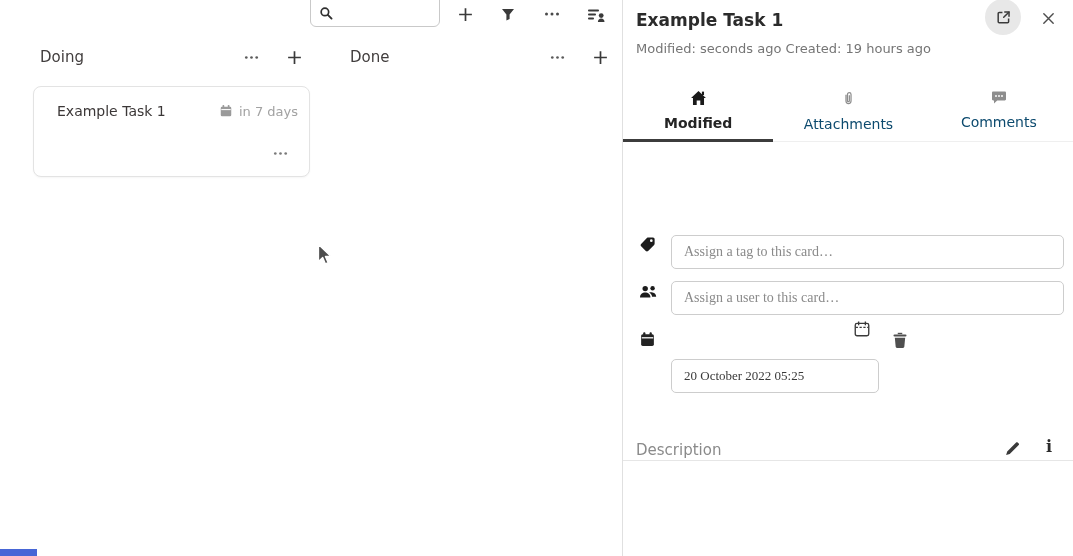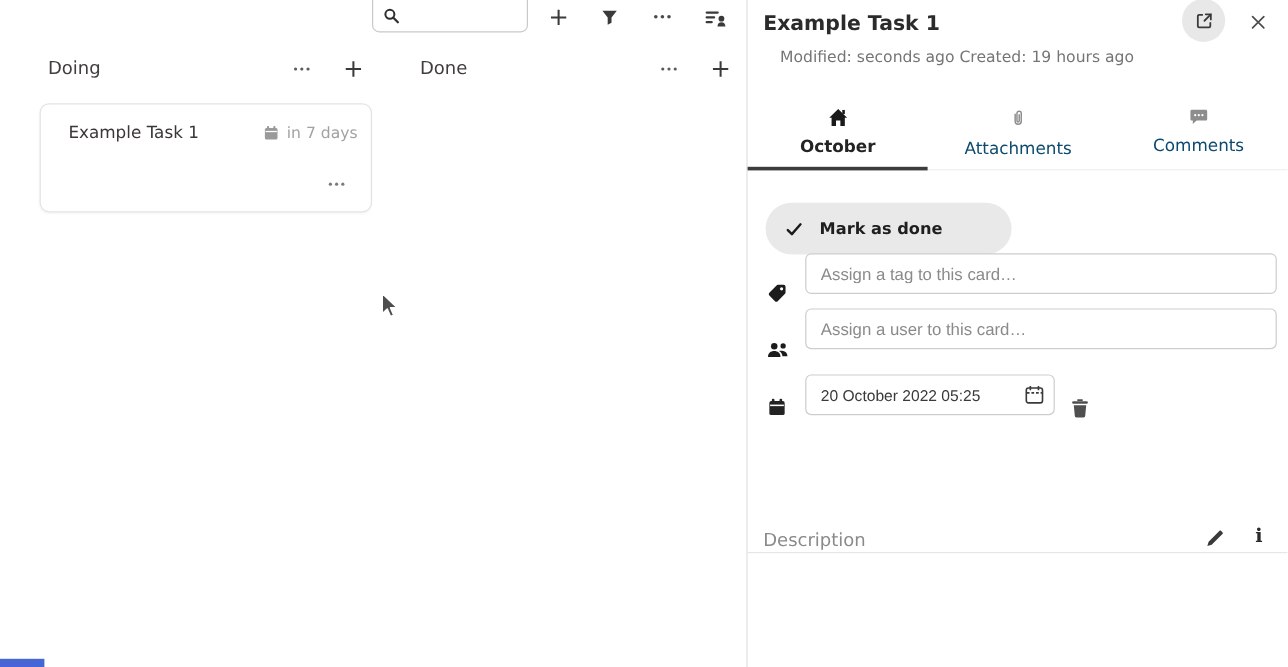--- a/index.html
+++ b/index.html
@@ -55,21 +55,21 @@
   .card-title { font-size:14px; color:#3b3737; }
   .card-due { margin-left:auto; display:flex; align-items:center; gap:6px; color:#a2a2a2; font-size:13px; }
   .card-row2 { margin-top:auto; display:flex; justify-content:flex-end; padding-right:5px; }
 
   
   .panel {
     position:absolute; left:622px; top:0; width:451px; height:556px;
     border-left:1px solid #e0e0e0; background:#fff;
   }
   .panel-title { position:absolute; left:13px; top:10px; font-size:17px; font-weight:bold; color:#2b2b2b; }
-  .panel-meta  { position:absolute; left:27px; top:41px; font-size:13px; color:#757575; }
+  .panel-meta  { position:absolute; left:13px; top:41px; font-size:13px; color:#757575; }
   .popout-btn {
     position:absolute; left:362px; top:-1px; width:36px; height:36px; border-radius:50%;
     background:#e8e8e8; border:none; display:flex; align-items:center; justify-content:center; cursor:pointer;
   }
   .close-btn {
     position:absolute; left:416px; top:9px; width:18px; height:18px; border:none; background:transparent;
     display:flex; align-items:center; justify-content:center; cursor:pointer; padding:0;
   }
 
   .tabs { position:absolute; left:0; top:84px; width:451px; height:58px; display:flex; border-bottom:1px solid #efefef; }
@@ -89,21 +89,21 @@
   .btn-done    { left:15px;  width:205px; }
   .btn-archive { left:231px; width:205px; }
 
   .field-row { position:absolute; left:0; width:451px; display:flex; align-items:center; }
   .row-tag  { top:228px; }
   .row-user { top:274px; }
   .row-date { top:322px; }
   .field-row .lead-icon { position:absolute; left:16px; }
   .entry {
     position:absolute; left:48px; height:34px; border:1px solid #cdcdcd; border-radius:5px;
-    background:#fff; font-family:Liberation Sans, sans-serif; font-size:14px; color:#3a3a3a; padding:0 12px; outline:none;
+    background:#fff; font-family:Liberation Serif, serif; font-size:14px; color:#3a3a3a; padding:0 12px; outline:none;margin-top:47px;
   }
   .entry::placeholder { color:#8a8a8a; opacity:1; }
   .entry-wide { width:393px; }
   .date-wrap { position:absolute; left:48px; width:208px; height:20px; }
   .date-wrap .entry { left:0; width:208px; padding-right:34px; font-size:13px; }
   .date-cal-btn { position:absolute; right:8px; top:8px; width:18px; height:18px; border:none; background:transparent; padding:0; cursor:pointer; }
   .trash-btn { position:absolute; left:268px; top:7px; width:22px; height:22px; border:none; background:transparent; padding:0; cursor:pointer; }
 
   .project-row { position:absolute; left:0; top:371px; width:451px; height:36px; cursor:pointer; }
   .project-circle {
@@ -244,45 +244,39 @@
         <path d="M3 3l10 10M13 3L3 13" stroke="#4d4d4d" stroke-width="1.5" stroke-linecap="round"></path>
       </svg>
     </button>
 
     <div class="tabs">
       <div class="tab active">
         <svg width="17" height="16" viewBox="0 0 16 15" fill="#1a1a1a">
           <path d="M8 0.8 15 7.6h-1.8V14H9.7V9.8H6.3V14H2.8V7.6H1Z"></path>
           <rect x="11.2" y="1.5" width="2" height="3.2"></rect>
         </svg>
-        <span class="tab-label">October</span>
+        <span class="tab-label">Modified</span>
       </div>
       <div class="tab">
         <svg width="15" height="17" viewBox="0 0 16 17" fill="none" stroke="#8d8d8d" stroke-width="1.3">
           <path d="M5.3 4.6v6.6a2.7 2.7 0 0 0 5.4 0V4.2a1.9 1.9 0 0 0-3.8 0v6.6a1 1 0 0 0 2 0V5"></path>
         </svg>
         <span class="tab-label">Attachments</span>
       </div>
       <div class="tab">
         <svg width="16" height="15" viewBox="0 0 16 15" fill="#8d8d8d">
           <path d="M2.2 1.5h11.6c.66 0 1.2.54 1.2 1.2v6.6c0 .66-.54 1.2-1.2 1.2H6.2L3 13.4v-2.9h-.8c-.66 0-1.2-.54-1.2-1.2V2.7c0-.66.54-1.2 1.2-1.2Z"></path>
           <circle cx="5" cy="6" r="0.95" fill="#fff"></circle>
           <circle cx="8" cy="6" r="0.95" fill="#fff"></circle>
           <circle cx="11" cy="6" r="0.95" fill="#fff"></circle>
         </svg>
         <span class="tab-label">Comments</span>
       </div>
     </div>
 
-    <button class="pill-btn btn-done">
-      <svg width="16" height="16" viewBox="0 0 16 16" fill="none" stroke="#1c1c1c" stroke-width="2">
-        <path d="M2.5 8.7l3.4 3.4 7.2-8.2" stroke-linecap="round" stroke-linejoin="round"></path>
-      </svg>
-      <span>Mark as done</span>
-    </button>
 
 
     <div class="field-row row-tag">
       <svg class="lead-icon" style="top:8px" width="17" height="17" viewBox="0 0 16 16" fill="#1c1c1c">
         <path d="M8.7 1.3h4.5c.8 0 1.5.7 1.5 1.5v4.5c0 .4-.16.78-.44 1.06l-5.7 5.7c-.6.6-1.55.6-2.15 0L2 9.7c-.6-.6-.6-1.55 0-2.15l5.64-5.8c.28-.29.66-.45 1.06-.45Z"></path>
         <circle cx="11.6" cy="4.4" r="1.25" fill="#fff"></circle>
       </svg>
       <input class="entry entry-wide" type="text" placeholder="Assign a tag to this card…" style="">
     </div>
 

